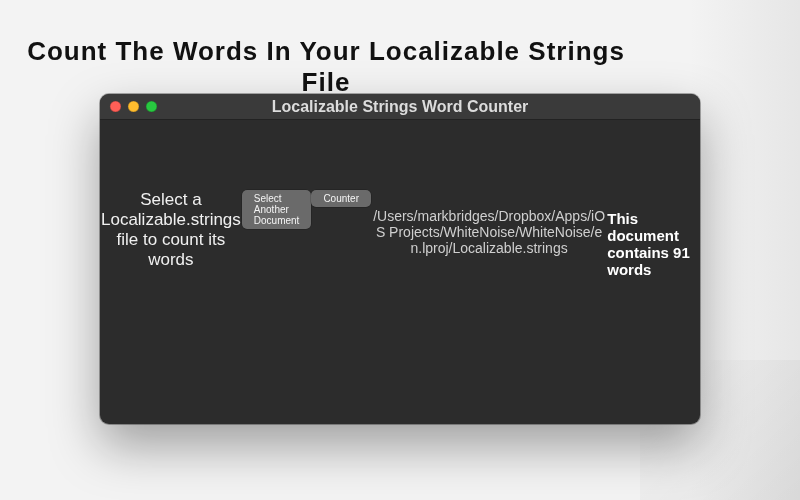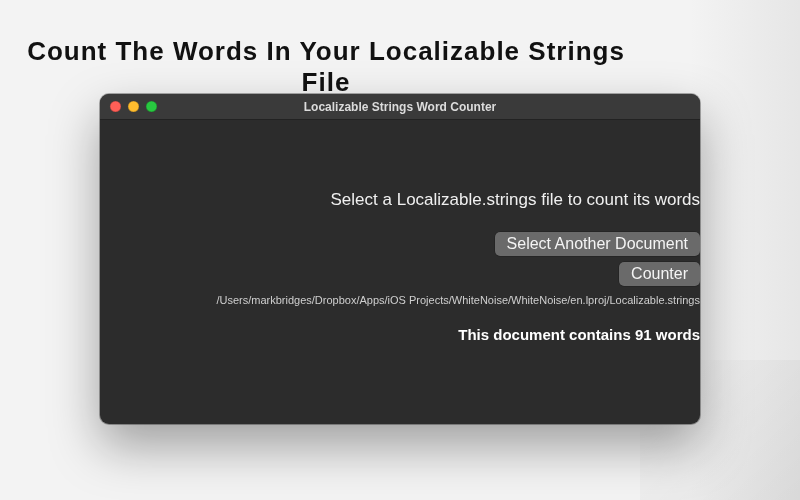--- a/index.html
+++ b/index.html
@@ -58,53 +58,53 @@
     border-radius: 50%;
     box-shadow: inset 0 0 0 0.5px rgba(0,0,0,0.25);
   }
   .tl.close { background: #ff5f57; }
   .tl.min   { background: #febc2e; }
   .tl.zoom  { background: #28c840; }
   .window-title {
     position: absolute;
     left: 0; right: 0;
     text-align: center;
-    font-size: 12px;
+    font-size: 16px;
     font-weight: 600;
     color: #dcdcdc;
   }
   .content {
     height: calc(100% - 26px);
     display: flex;
-    flex-direction: column;
-    align-items: flex-end;
+    flex-direction: row;
+    align-items: flex-start;
     color: #e8e8e8;
     padding-top: 70px;
   }
   .headline {
     font-size: 17px;
     font-weight: 400;
     color: #f0f0f0;
     margin-bottom: 22px;
     text-align: center;
   }
   .btn {
     background: #6a6a6a;
     color: #f4f4f4;
-    font-size: 16px;
+    font-size: 10px;
     padding: 3px 12px;
     border-radius: 5px;
     margin-bottom: 6px;
     cursor: pointer;
     user-select: none;
     box-shadow: 0 0 0 0.5px rgba(0,0,0,0.3);
   }
   .path {
-    margin-top: 2px;
-    font-size: 11px;
+    margin-top: 18px;
+    font-size: 14px;
     color: #cfcfcf;
     text-align: center;
     max-width: 560px;
     word-break: break-all;
   }
   .result {
     margin-top: 20px;
     font-size: 15px;
     font-weight: 700;
     color: #fff;

